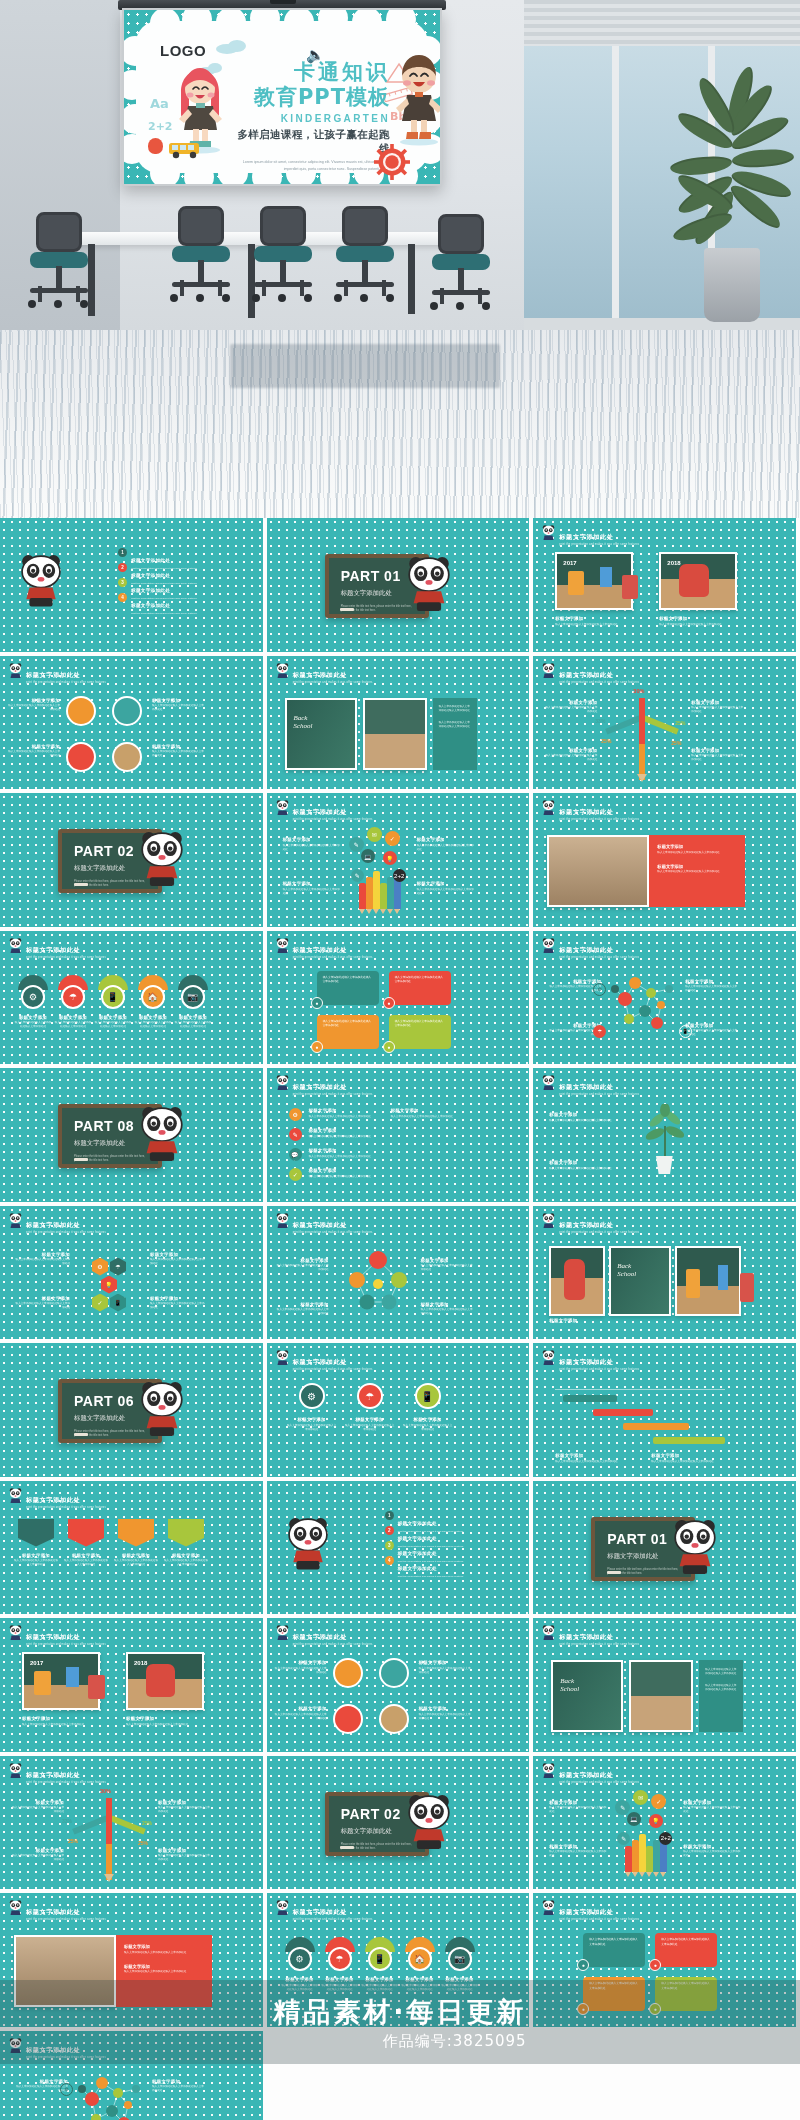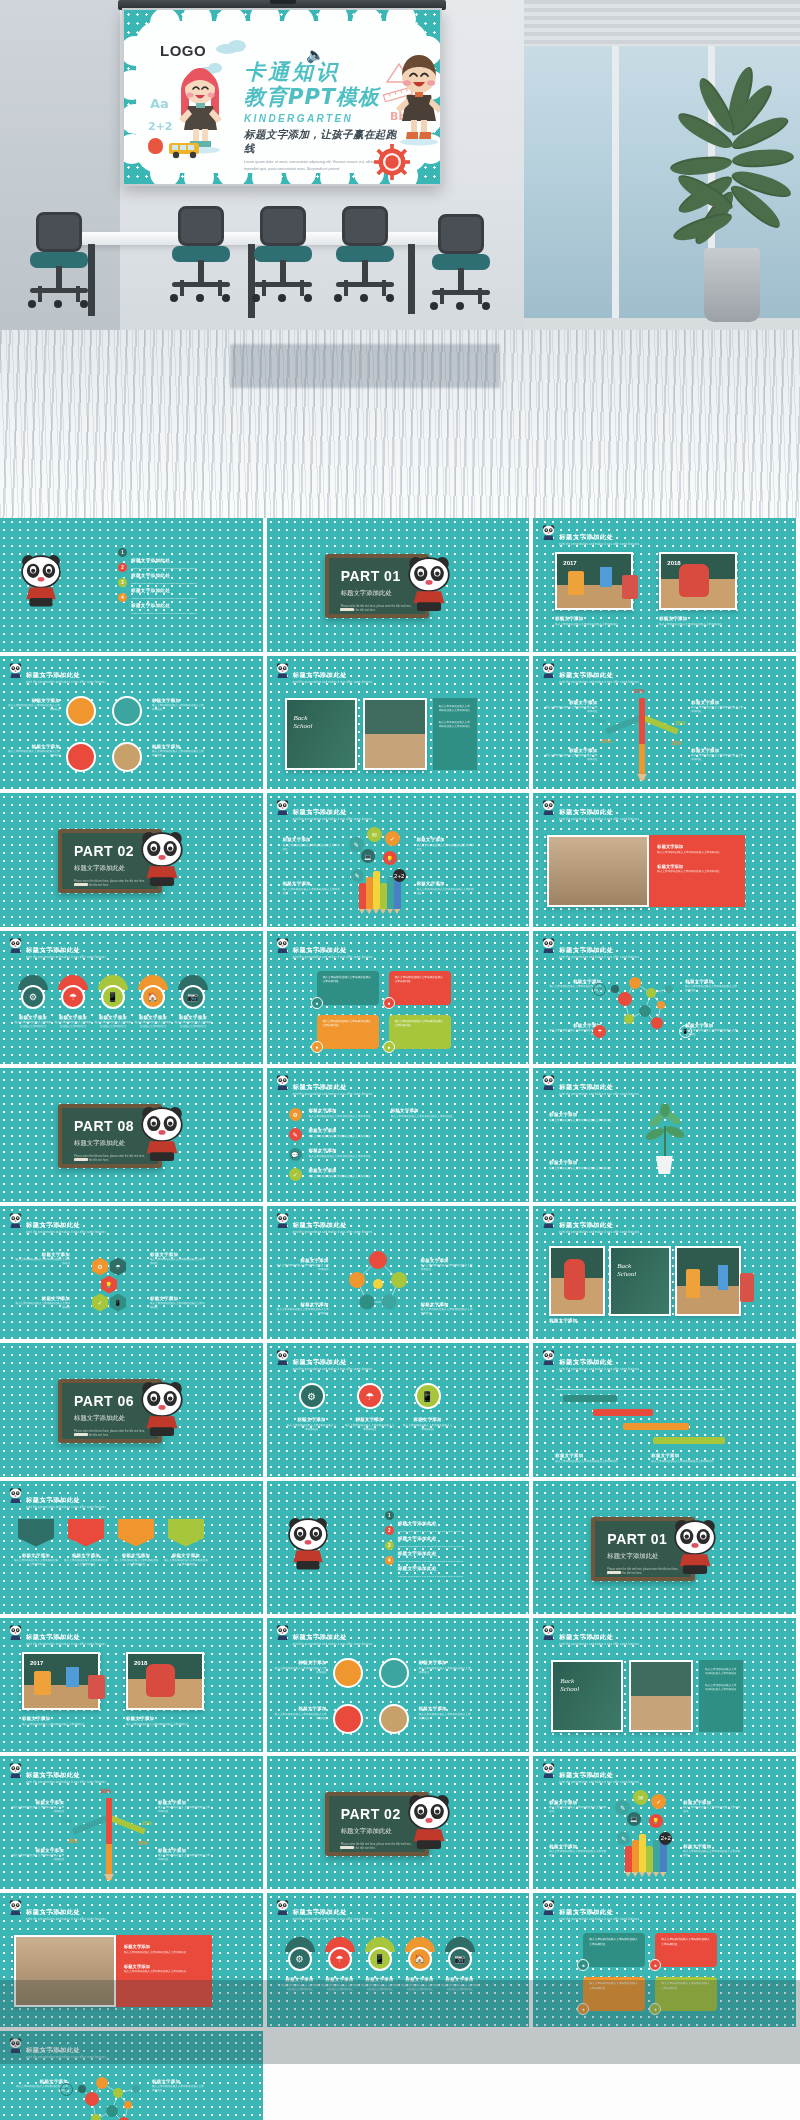--- a/index.html
+++ b/index.html
@@ -50,21 +50,21 @@
   .cloud-card { position:absolute; left:12px; top:11px; right:12px; bottom:11px;
     background:#fdfefe; border-radius:22px;
     -webkit-mask-image:radial-gradient(#000 70%,#000 70%);
     box-shadow:0 0 0 5px #fdfefe; }
   .cloud-bump { position:absolute; width:30px; height:30px; background:#fdfefe; border-radius:50%; }
 
   .logo-text { position:absolute; left:36px; top:32px; font-size:15px; font-weight:700;
     letter-spacing:.5px; color:#2f3438; font-family:"Liberation Sans",sans-serif; }
   .sound-ico { position:absolute; left:182px; top:36px; color:#7b8288; font-size:15px; }
 
-  .t-main { position:absolute; left:120px; top:50px; width:160px; text-align:left;font-style:italic; }
+  .t-main { position:absolute; left:106px; top:50px; width:160px; text-align:right; }
   .t-line1 { font-size:21px; font-weight:700; color:#4fbfc4; letter-spacing:3px;
     font-family:"DejaVu Sans",sans-serif; line-height:1.15; }
   .t-line2 { font-size:21px; font-weight:700; color:#4fbfc4; letter-spacing:1px;
     font-family:"DejaVu Sans",sans-serif; line-height:1.25; }
   .t-en { font-size:10px; font-weight:700; letter-spacing:2.4px; color:#5ac3c8; margin-top:3px; }
   .t-sub { font-size:10.5px; color:#3e4b52; margin-top:4px; letter-spacing:.4px; font-weight:700; }
   .t-lorem { font-size:3.6px; color:#8a9aa2; line-height:1.7; width:150px; margin-top:3px; }
 
   .girl { position:absolute; left:46px; top:52px; width:60px; height:92px; }
   .boy  { position:absolute; left:266px; top:40px; width:58px; height:96px; }
@@ -359,21 +359,21 @@
           <rect x="21" y="70" width="6" height="13" fill="#f2d3b6"></rect>
           <rect x="31" y="70" width="6" height="13" fill="#f2d3b6"></rect>
           <path d="M17 82h11v7H16z" fill="#d96a3a"></path>
           <path d="M30 82h11v7H29z" fill="#d96a3a"></path>
         </svg>
 
         <div class="t-main">
           <div class="t-line1">卡通知识</div>
           <div class="t-line2">教育PPT模板</div>
           <div class="t-en">KINDERGARTEN</div>
-          <div class="t-sub">标题文字添加，让孩子赢在起跑线</div>
+          <div class="t-sub">多样启迪课程，让孩子赢在起跑线</div>
           <div class="t-lorem">Lorem ipsum dolor sit amet, consectetur adipiscing elit. Vivamus mauris est, ultrices at imperdiet quis, porta consectetur nunc. Suspendisse potenti.</div>
         </div>
 
         <svg class="bus" viewBox="0 0 34 22">
           <rect x="1" y="5" width="30" height="11" rx="2.5" fill="#f0b429"></rect>
           <rect x="4" y="7" width="6" height="5" fill="#cfe9f2"></rect>
             <rect x="12" y="7" width="6" height="5" fill="#cfe9f2"></rect>
           <rect x="20" y="7" width="6" height="5" fill="#cfe9f2"></rect>
           <circle cx="8" cy="17" r="3.2" fill="#3b3b3b"></circle>
             <circle cx="25" cy="17" r="3.2" fill="#3b3b3b"></circle>
@@ -1615,15 +1615,19 @@
         <div class="dotnode" style="left:91px;top:83px;width:10px;height:10px;background:#a8c63c"></div>
         <div class="dotnode" style="left:118px;top:86px;width:12px;height:12px;background:#ea4a3c"></div>
         <div class="dotnode" style="left:78px;top:54px;width:8px;height:8px;background:#2f6e66"></div>
         <div class="dotnode" style="left:132px;top:54px;width:8px;height:8px;background:#3ca5a0"></div>
         <div class="circ" style="left:60px;top:52px;width:13px;height:13px;border:1.4px solid #2f6e66;color:#2f6e66;font-size:5px">⚙</div>
 
           </div>
     </div>
 
   <div class="wm">
+    <div class="wm-right">
+      <div class="wm-top">精品素材·每日更新</div>
+      <div class="wm-bot">作品编号:3825095</div>
+    </div>
   </div>
 
 </div>
 
 </body></html>

